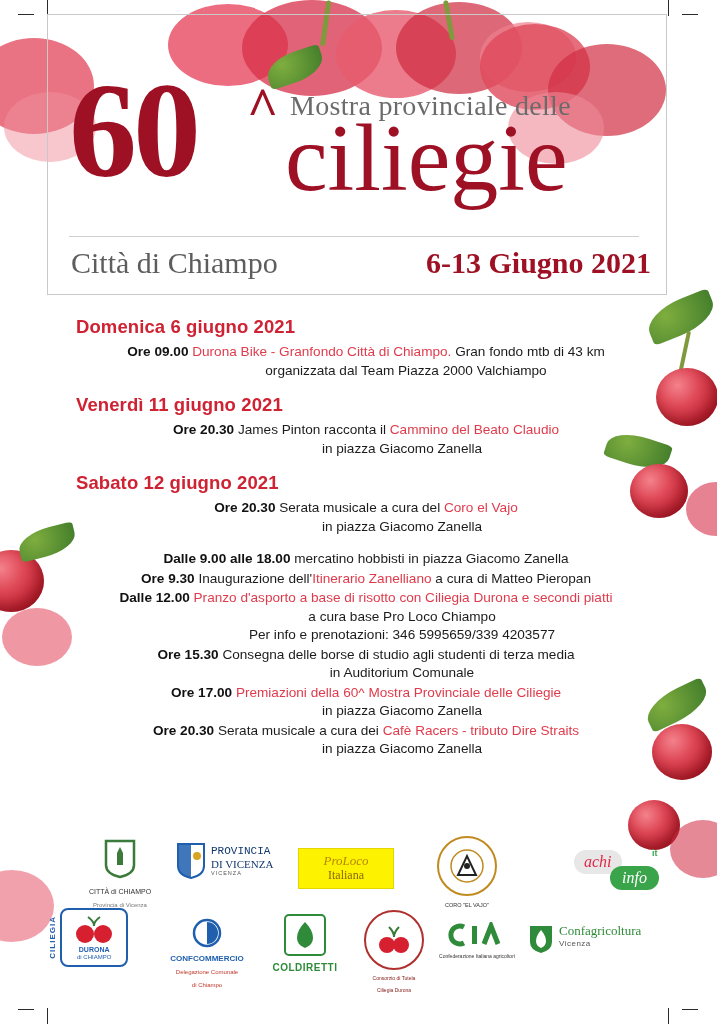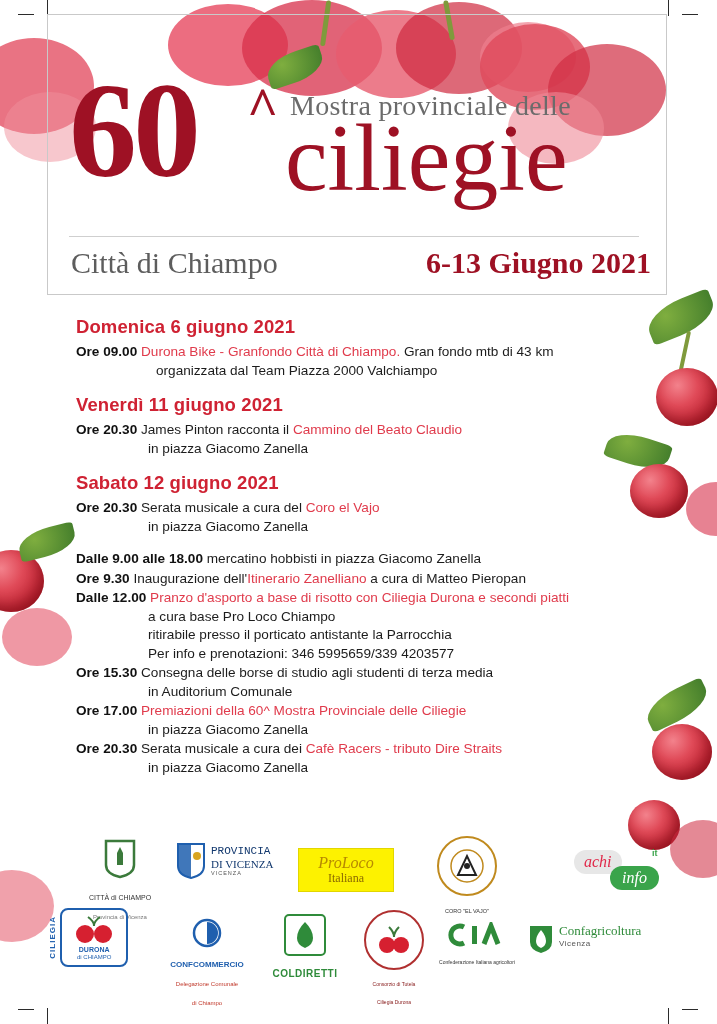--- a/index.html
+++ b/index.html
@@ -150,21 +150,21 @@
     width: 580px;
   }
   .day-block { margin-bottom: 14px; }
   .day-title {
     color: #cf2233;
     font-weight: 700;
     font-size: 18.5px;
     margin-bottom: 5px;
     letter-spacing: 0.1px;
   }
-  .ev { margin-bottom: 1px; }
+  .ev { margin-bottom: 1px; text-align: center; }
   .ev-line {
     font-size: 13.6px;
     line-height: 18.5px;
     color: #1c1c1c;
   }
   .ev-time {
     font-weight: 700;
     color: #111111;
   }
   .hl { color: #e03b4c; }
@@ -186,21 +186,21 @@
     width: 717px;
     height: 170px;
   }
   .logo {
     position: absolute;
     text-align: center;
     font-size: 7px;
     line-height: 1.15;
     color: #333;
   }
-  .logo .cap { display: block; margin-top: 12px; }
+  .logo .cap { display: block; margin-top: 6px; }
 
   .badge-circle {
     border-radius: 50%;
     border: 2px solid #b8860b;
     background: #fff;
     display: flex;
     align-items: center;
     justify-content: center;
     flex-direction: column;
   }
@@ -303,21 +303,20 @@
     <div class="day-block d13">
       <div class="ev">
         <div class="ev-line"><span class="ev-time">Dalle 9.00 alle 18.00</span> <span>mercatino hobbisti in piazza Giacomo Zanella</span></div>
       </div>
       <div class="ev">
         <div class="ev-line"><span class="ev-time">Ore 9.30</span> <span>Inaugurazione dell'</span><span class="hl">Itinerario Zanelliano</span><span> a cura di Matteo Pieropan</span></div>
       </div>
       <div class="ev">
         <div class="ev-line"><span class="ev-time">Dalle 12.00</span> <span class="hl">Pranzo d'asporto a base di risotto con Ciliegia Durona e secondi piatti</span></div>
         <div class="ev-sub">a cura base Pro Loco Chiampo</div>
-        <div class="ev-sub">ritirabile presso il porticato antistante la Parrocchia</div>
         <div class="ev-sub">Per info e prenotazioni: 346 5995659/339 4203577</div>
       </div>
       <div class="ev">
         <div class="ev-line"><span class="ev-time">Ore 15.30</span> <span>Consegna delle borse di studio agli studenti di terza media</span></div>
         <div class="ev-sub">in Auditorium Comunale</div>
       </div>
       <div class="ev">
         <div class="ev-line"><span class="ev-time">Ore 17.00</span> <span class="hl">Premiazioni della 60^ Mostra Provinciale delle Ciliegie</span></div>
         <div class="ev-sub">in piazza Giacomo Zanella</div>
       </div>
@@ -350,21 +349,21 @@
       <div>
         <div style="font-family:Liberation Mono, monospace;font-size:11px;color:#12386e;">PROVINCIA</div>
         <div style="font-family:'Liberation Serif',serif;font-size:11px;color:#12386e;">DI VICENZA</div>
         <div style="font-size:5.5px;color:#555;letter-spacing:1px;">VICENZA</div>
       </div>
     </div>
   </div>
 
   <div class="logo" style="left:298px; top:18px; width:96px;">
     <div style="background:#fdf200;border:1px solid #e2d600;padding:5px 4px;">
-      <div style="font-family:'Liberation Serif',serif;font-size:16px;color:#b78a00;font-style:italic;">ProLoco</div>
+      <div style="font-family:'Liberation Serif',serif;font-size:13px;color:#b78a00;font-style:italic;">ProLoco</div>
       <div style="font-family:'Liberation Serif',serif;font-size:12px;color:#8b6a00;">Italiana</div>
     </div>
   </div>
 
   <div class="logo" style="left:436px; top:6px; width:62px;">
     <div class="badge-circle" style="width:56px;height:56px;margin:0 auto;border-color:#c08a1e;background:#fff;">
       <svg width="34" height="34" viewBox="0 0 34 34">
         <circle cx="17" cy="17" r="16" fill="#fff" stroke="#c08a1e" stroke-width="1.5"></circle>
         <path d="M8 26 L17 7 L26 26 Z" fill="none" stroke="#222" stroke-width="2"></path>
         <circle cx="17" cy="17" r="3" fill="#222"></circle>

